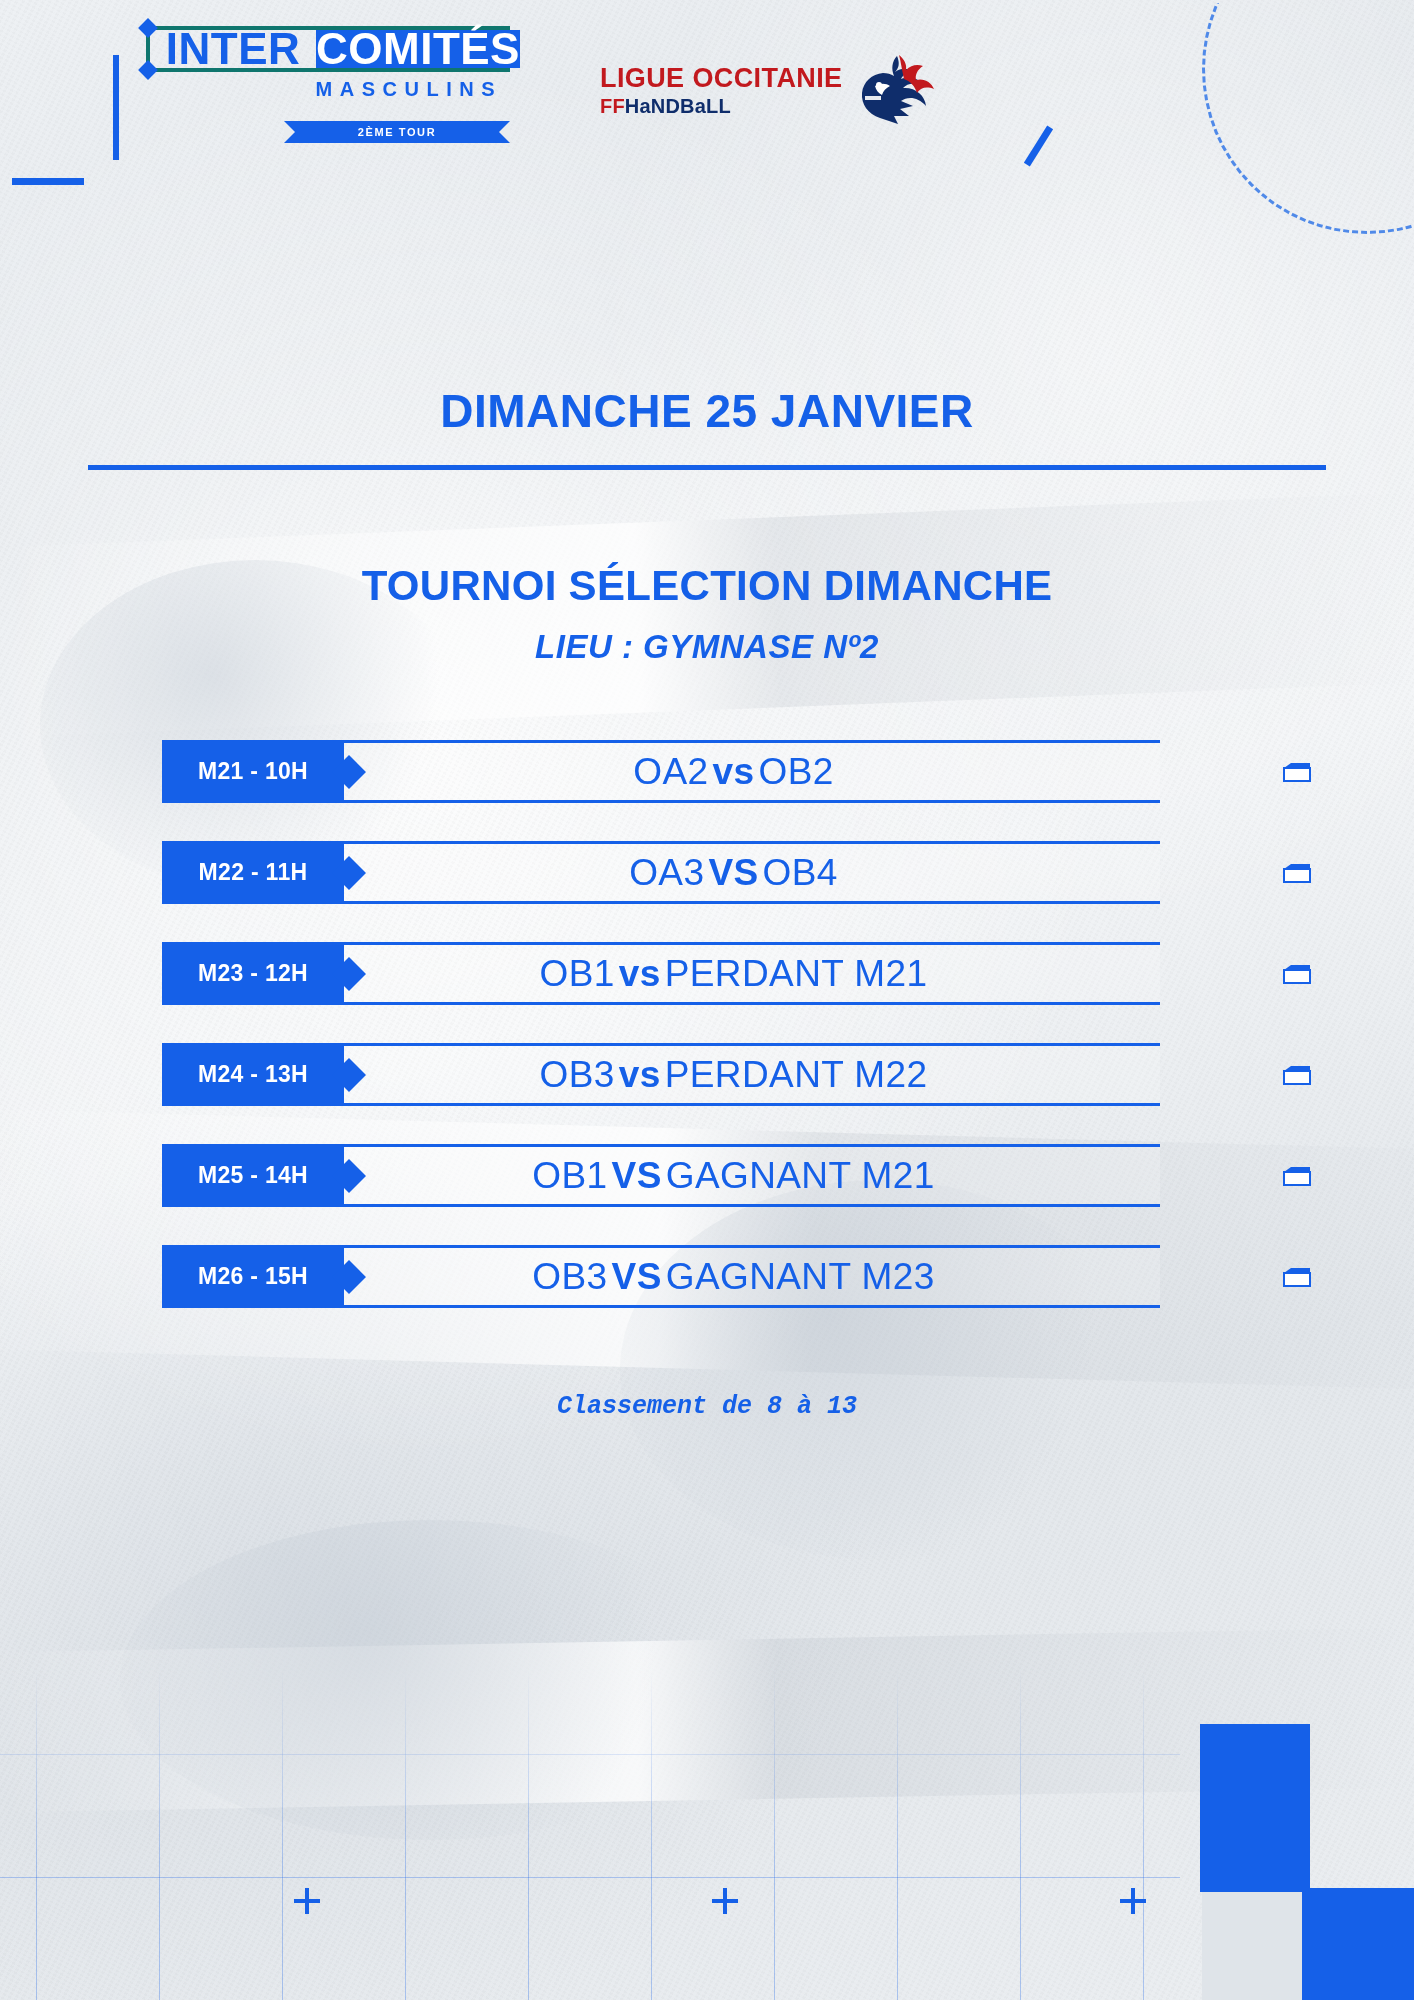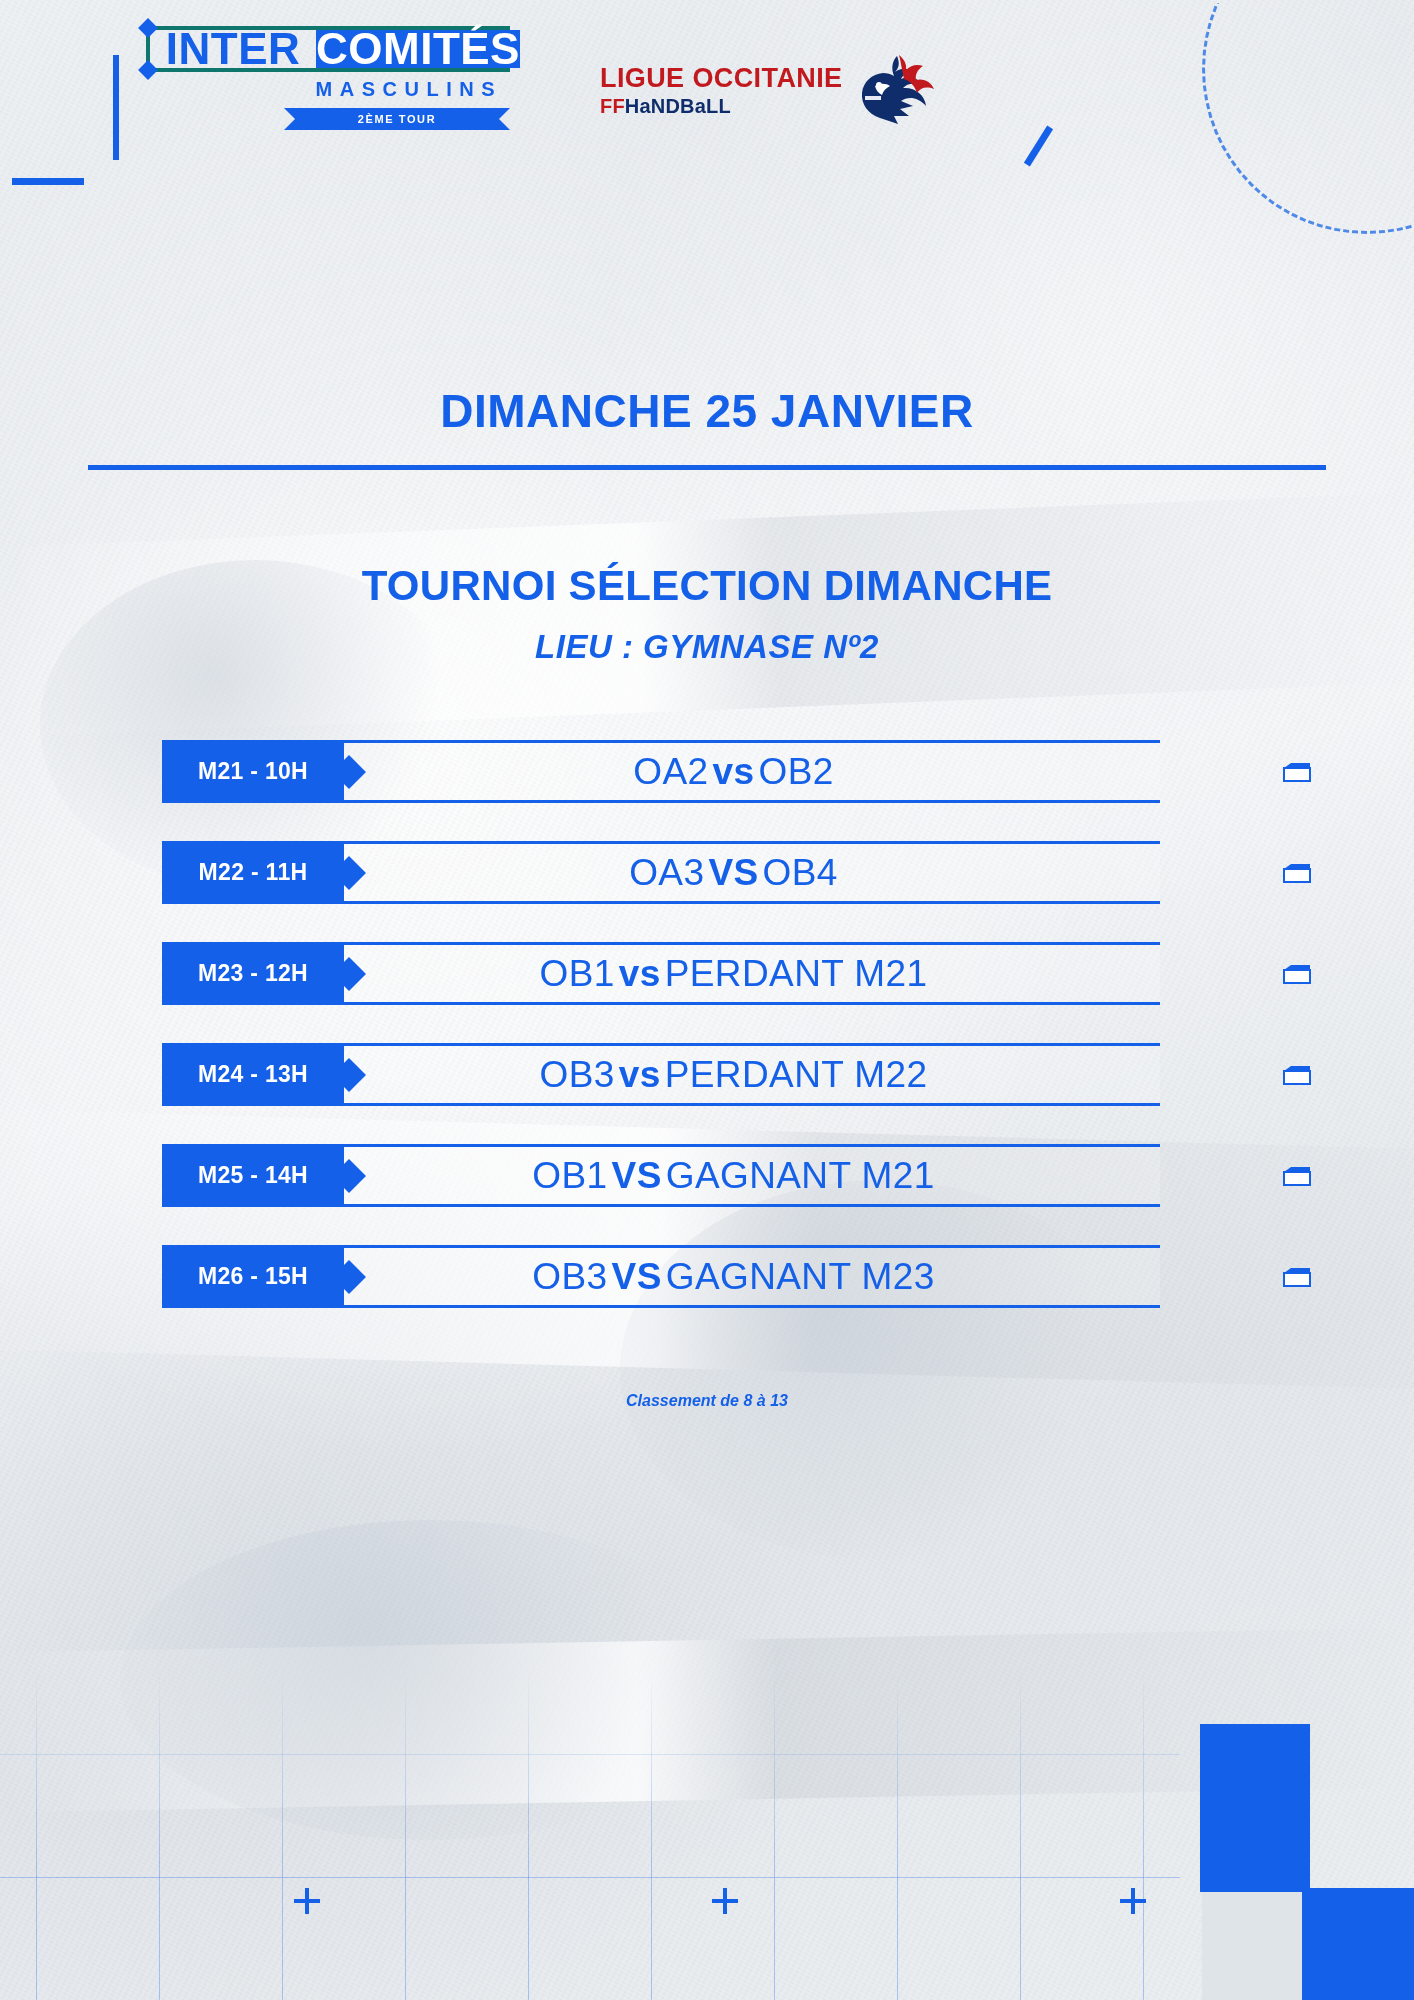--- a/index.html
+++ b/index.html
@@ -128,21 +128,21 @@
   .logo-main::after  { bottom: -9px; }
 
   .logo-sub {
     margin-top: 6px;
     text-align: right;
     padding-right: 8px;
     color: #1560e8;
     font-size: 20px; font-weight: 700; letter-spacing: 7.5px;
   }
   .logo-ribbon {
-    margin-top: 7px;
+    margin-top: 20px;
     margin-left: 138px;
     position: relative;
     height: 22px;
     background: #1560e8;
     color: #fff;
     display: flex; align-items: center; justify-content: center;
     font-size: 11px; font-weight: 700; letter-spacing: 1.6px;
   }
   .logo-ribbon::before, .logo-ribbon::after {
     content:""; position:absolute; top:0;
@@ -230,21 +230,21 @@
     position: absolute; right: -54px; top: 50%;
     transform: translateY(-50%);
     width: 30px; height: 26px;
     z-index: 2;
   }
 
   .footnote {
     position: absolute; left: 0; top: 1392px; width: 100%;
     text-align: center;
     color: #1560e8;
-    font-size: 16px; font-weight: 700; font-style: italic;
+    font-size: 25px; font-weight: 700; font-style: italic; font-family: Liberation Mono, monospace;
   }
 </style>
 </head>
 <body>
 
 <div class="paper"></div>
 <div class="crease c1"></div>
 <div class="crease c2"></div>
 <div class="crease c3"></div>
 <div class="blob b1"></div>

